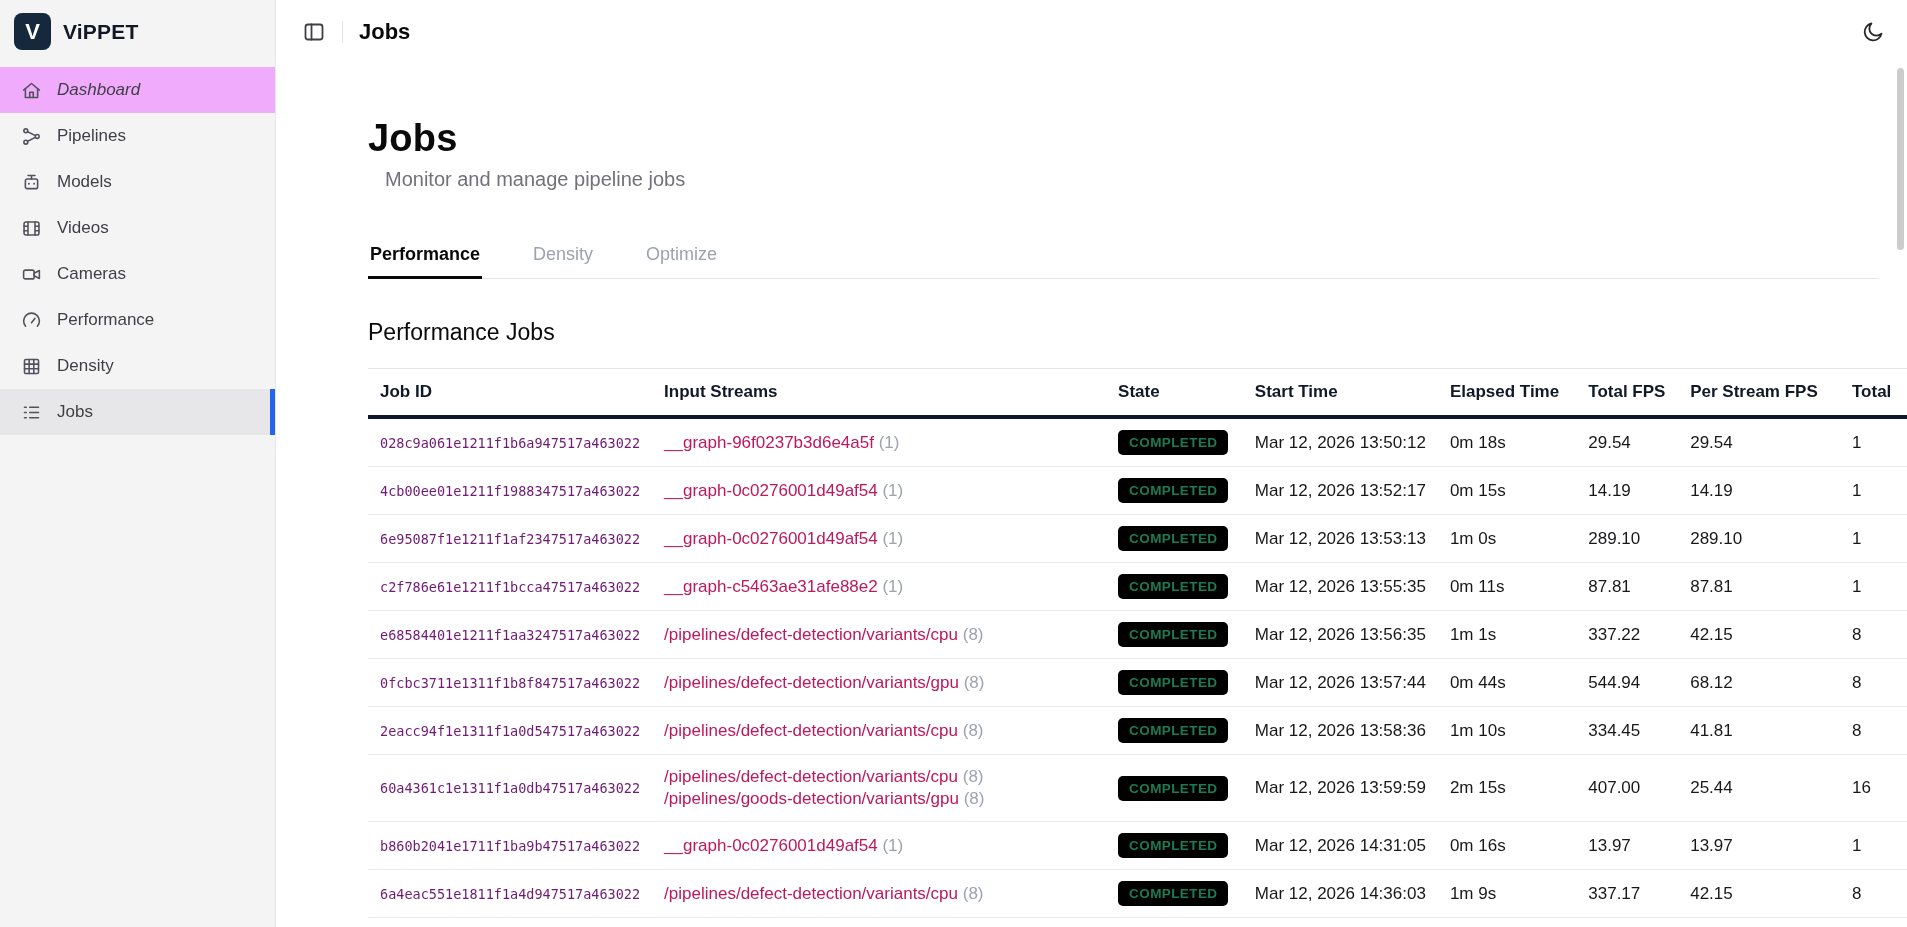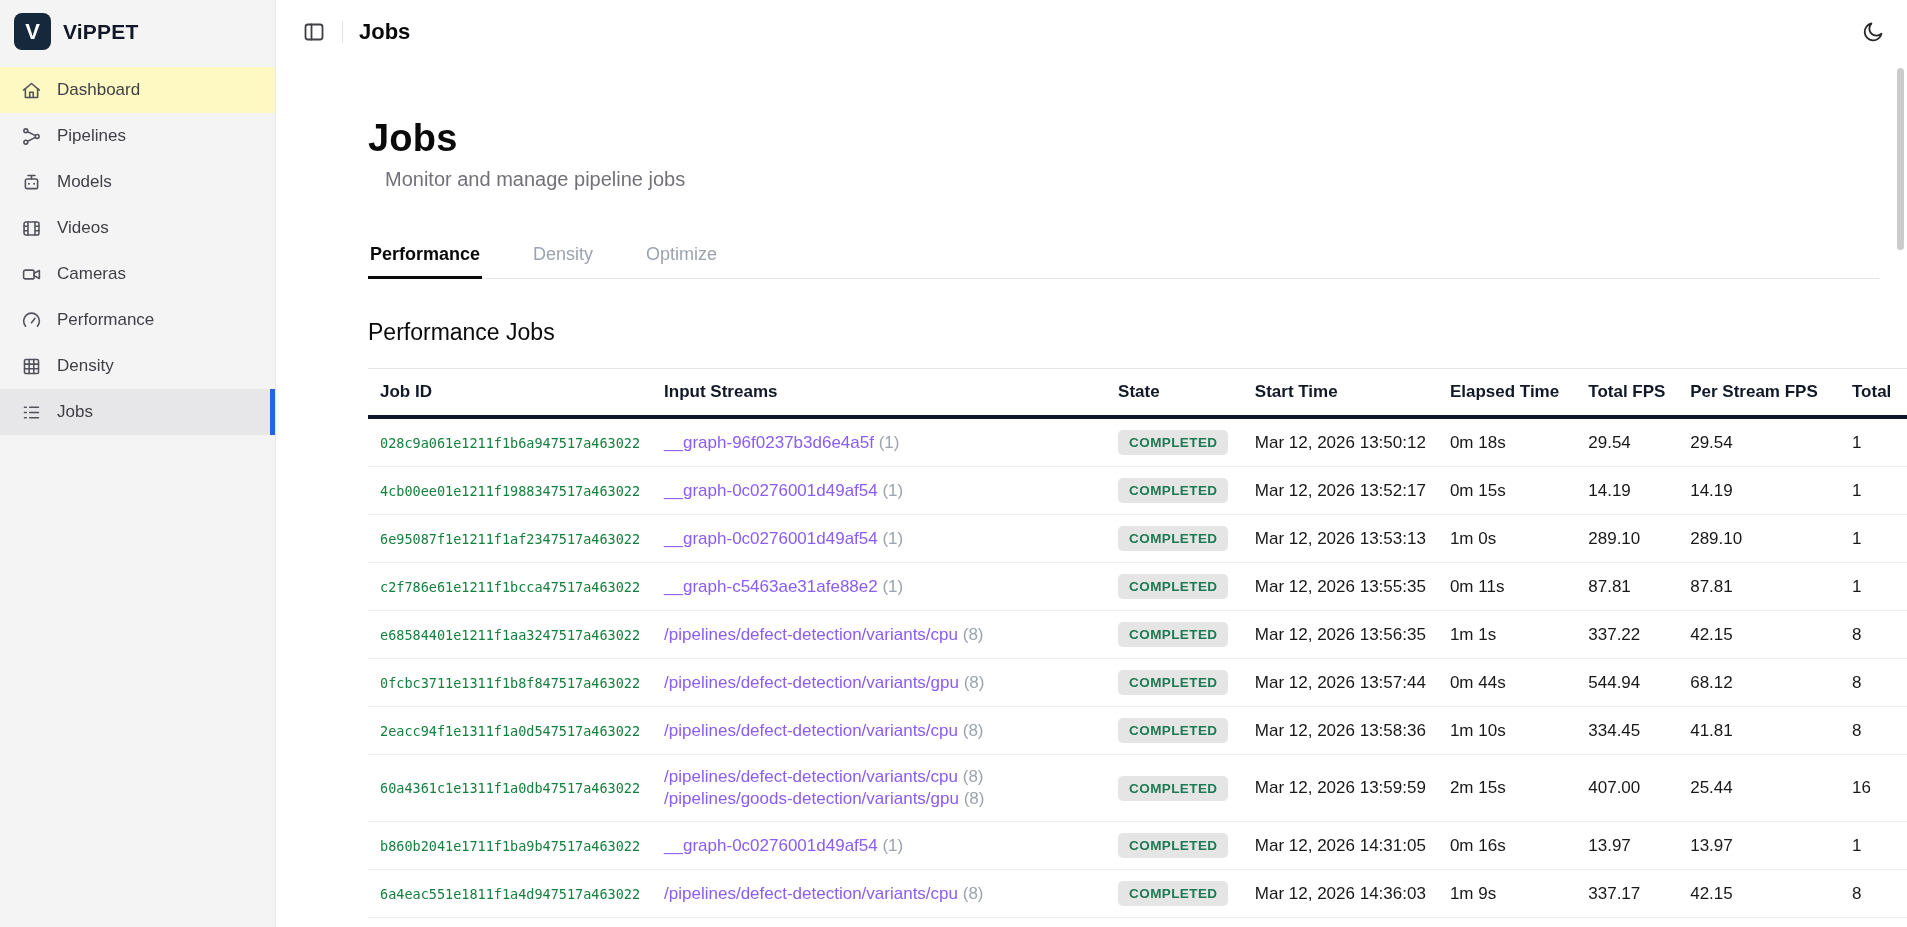--- a/index.html
+++ b/index.html
@@ -10,21 +10,21 @@
   
   .sidebar { width:276px; flex:0 0 276px; height:100%; background:#f4f4f5;
     border-right:1px solid #e8e8ea; display:flex; flex-direction:column; }
   .brand { height:63px; display:flex; align-items:center; gap:12px; padding:0 14px; cursor:pointer; }
   .logo-box { width:37px; height:37px; border-radius:8px; background:#16283c; color:#fff;
     display:flex; align-items:center; justify-content:center; font-weight:800; font-size:22px; }
   .brand-name { font-size:21px; font-weight:800; color:#111827; letter-spacing:0.2px; }
   .nav { display:flex; flex-direction:column; margin-top:4px; }
   .nav-item { height:46px; display:flex; align-items:center; gap:15px; padding:0 0 0 21px;
     cursor:pointer; position:relative; color:#3f3f46; }
-  .nav-item.hovered { background:#fef9c3; }
+  .nav-item.hovered { background:#f0abfc;font-style:italic; }
   .nav-item.active { background:#e7e7e9; }
   .nav-item.active::after { content:''; position:absolute; right:0; top:0; bottom:0;
     width:5px; background:#2563eb; }
   .nav-icon { width:21px; height:21px; color:#52525b; flex:0 0 21px; }
   .nav-label { font-size:17px; color:#3f3f46; }
 
   .icon svg, .nav-icon svg { width:100%; height:100%; fill:none; stroke:currentColor;
     stroke-width:1.8; stroke-linecap:round; stroke-linejoin:round; display:block; }
 
   
@@ -59,26 +59,26 @@
     border-bottom:1px solid #ececee; vertical-align:middle; white-space:nowrap; }
   .jobs-table th:nth-child(1), .jobs-table td:nth-child(1) { width:284px; }
   .jobs-table th:nth-child(2), .jobs-table td:nth-child(2) { width:467px; }
   .jobs-table th:nth-child(3), .jobs-table td:nth-child(3) { width:137px; }
   .jobs-table th:nth-child(4), .jobs-table td:nth-child(4) { width:174px; }
   .jobs-table th:nth-child(5), .jobs-table td:nth-child(5) { width:139px; }
   .jobs-table th:nth-child(6), .jobs-table td:nth-child(6) { width:102px; }
   .jobs-table th:nth-child(7), .jobs-table td:nth-child(7) { width:163px; }
   .jobs-table th:nth-child(8), .jobs-table td:nth-child(8) { width:120px; }
 
-  .job-id { color:#15803d; font-family:"DejaVu Sans Mono", monospace; font-size:13.5px;
+  .job-id { color:#701a75; font-family:"DejaVu Sans Mono", monospace; font-size:13.5px;
     text-decoration:none; cursor:pointer; }
   .stream-line { line-height:22px; }
-  .stream-name { color:#8b5cf6; }
+  .stream-name { color:#be185d; }
   .stream-count { color:#9ca3af; }
-  .badge { display:inline-block; background:#e5e5e5; color:#1e7a52; font-size:13.5px;
+  .badge { display:inline-block; background:#000000; color:#1e7a52; font-size:13.5px;
     font-weight:600; letter-spacing:0.4px; padding:5px 11px; border-radius:5px; }
   .cell-start { font-size:16px; }
 
   
   .scrollbar-track { position:fixed; top:0; right:0; width:13px; height:100%; }
   .scrollbar-thumb { position:absolute; top:68px; right:3px; width:7px; height:182px;
     background:#cccccc; border-radius:4px; cursor:pointer; }
 </style>
 </head>
 <body>

